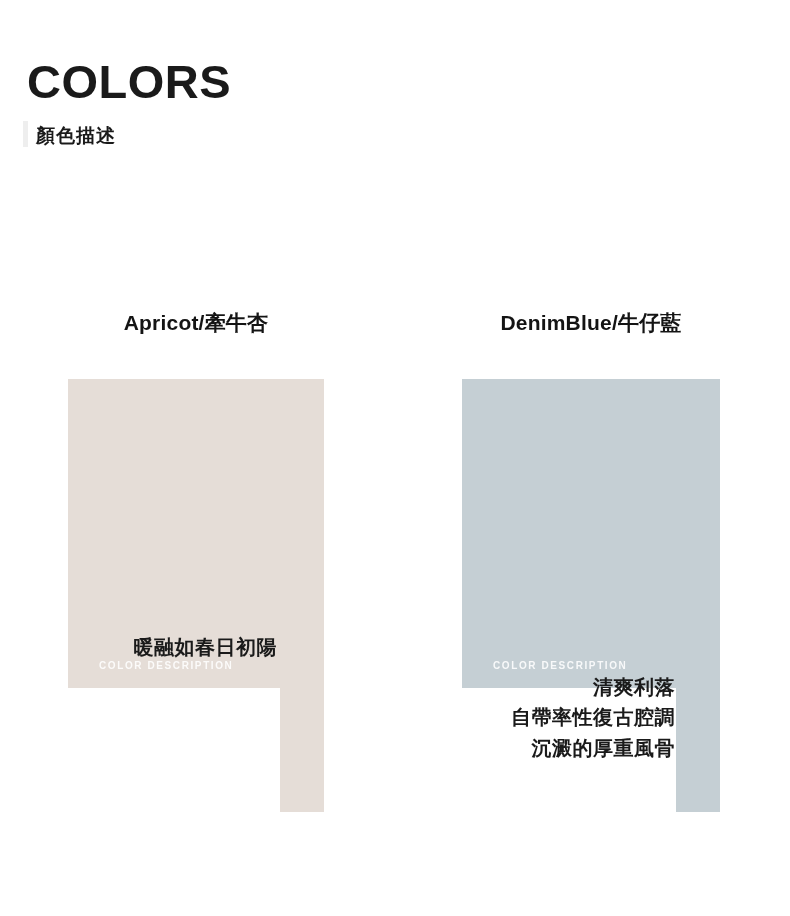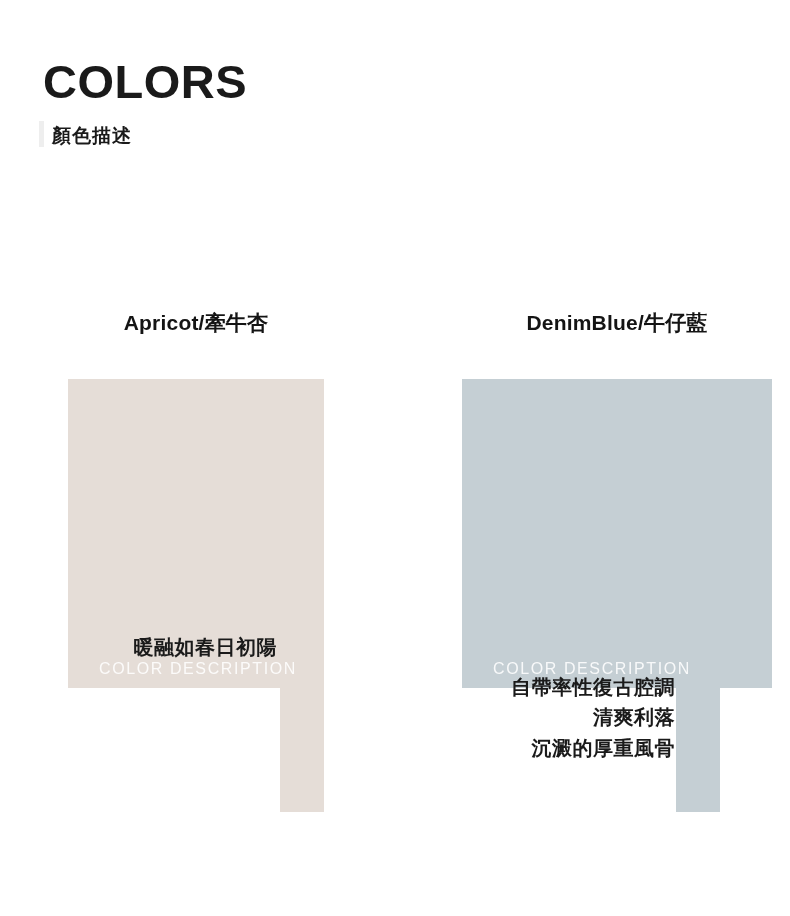--- a/index.html
+++ b/index.html
@@ -12,21 +12,21 @@
     height: 916px;
     position: relative;
     overflow: hidden;
     font-family: "Liberation Sans", "DejaVu Sans", sans-serif;
     -webkit-font-smoothing: antialiased;
   }
 
   
   #header-block {
     position: absolute;
-    left: 43px;
+    left: 27px;
     top: 58px;
     width: 500px;
   }
   #page-title {
     font-family: "Liberation Sans", "DejaVu Sans", sans-serif;
     font-size: 47px;
     font-weight: 700;
     letter-spacing: 0.5px;
     color: #1a1a1a;
     line-height: 1.0;
@@ -58,21 +58,21 @@
     white-space: nowrap;
   }
 
   
   .swatch-column {
     position: absolute;
     top: 268px;
     margin-top: 40px;
   }
   #column-left  { left: 68px;  width: 256px; }
-  #column-right { left: 462px; width: 310px; }
+  #column-right { left: 462px; width: 258px; }
 
   .color-name {
     font-family: "Liberation Sans", "DejaVu Sans", sans-serif;
     font-size: 21px;
     font-weight: 700;
     color: #141414;
     text-align: center;
     letter-spacing: 0.2px;
     white-space: nowrap;
     height: 30px;
@@ -96,24 +96,24 @@
     position: absolute;
     top: 309px;
     height: 124px;
   }
   #swatch-leg-left  { left: 212px; width: 44px; }
   #swatch-leg-right { left: 214px; width: 44px; }
 
   .swatch-caption {
     position: absolute;
     left: 31px;
-    bottom: 10px;
+    bottom: 17px;
     font-family: "Liberation Sans", "DejaVu Sans", sans-serif;
-    font-size: 16px;
-    font-weight: 400;
+    font-size: 10px;
+    font-weight: 700;
     letter-spacing: 1.6px;
     color: rgba(255,255,255,0.88);
     white-space: nowrap;
   }
 
   
   .description {
     position: absolute;
     text-align: right;
     font-family: "Liberation Sans", "DejaVu Sans", sans-serif;
@@ -157,16 +157,16 @@
   <div class="color-name">DenimBlue/牛仔藍</div>
   <div class="swatch-wrap">
     <div class="swatch-main" id="swatch-main-right" style="background: rgb(197, 207, 212);">
       <div class="swatch-caption">COLOR  DESCRIPTION</div>
     </div>
     <div class="swatch-leg" id="swatch-leg-right" style="background: rgb(197, 207, 212);"></div>
   </div>
 </div>
 
 <div id="description-right" class="description">
+  <div>清爽利落</div>
   <div>自帶率性復古腔調</div>
-  <div>清爽利落</div>
   <div>沉澱的厚重風骨</div>
 </div>
 
 </body></html>

